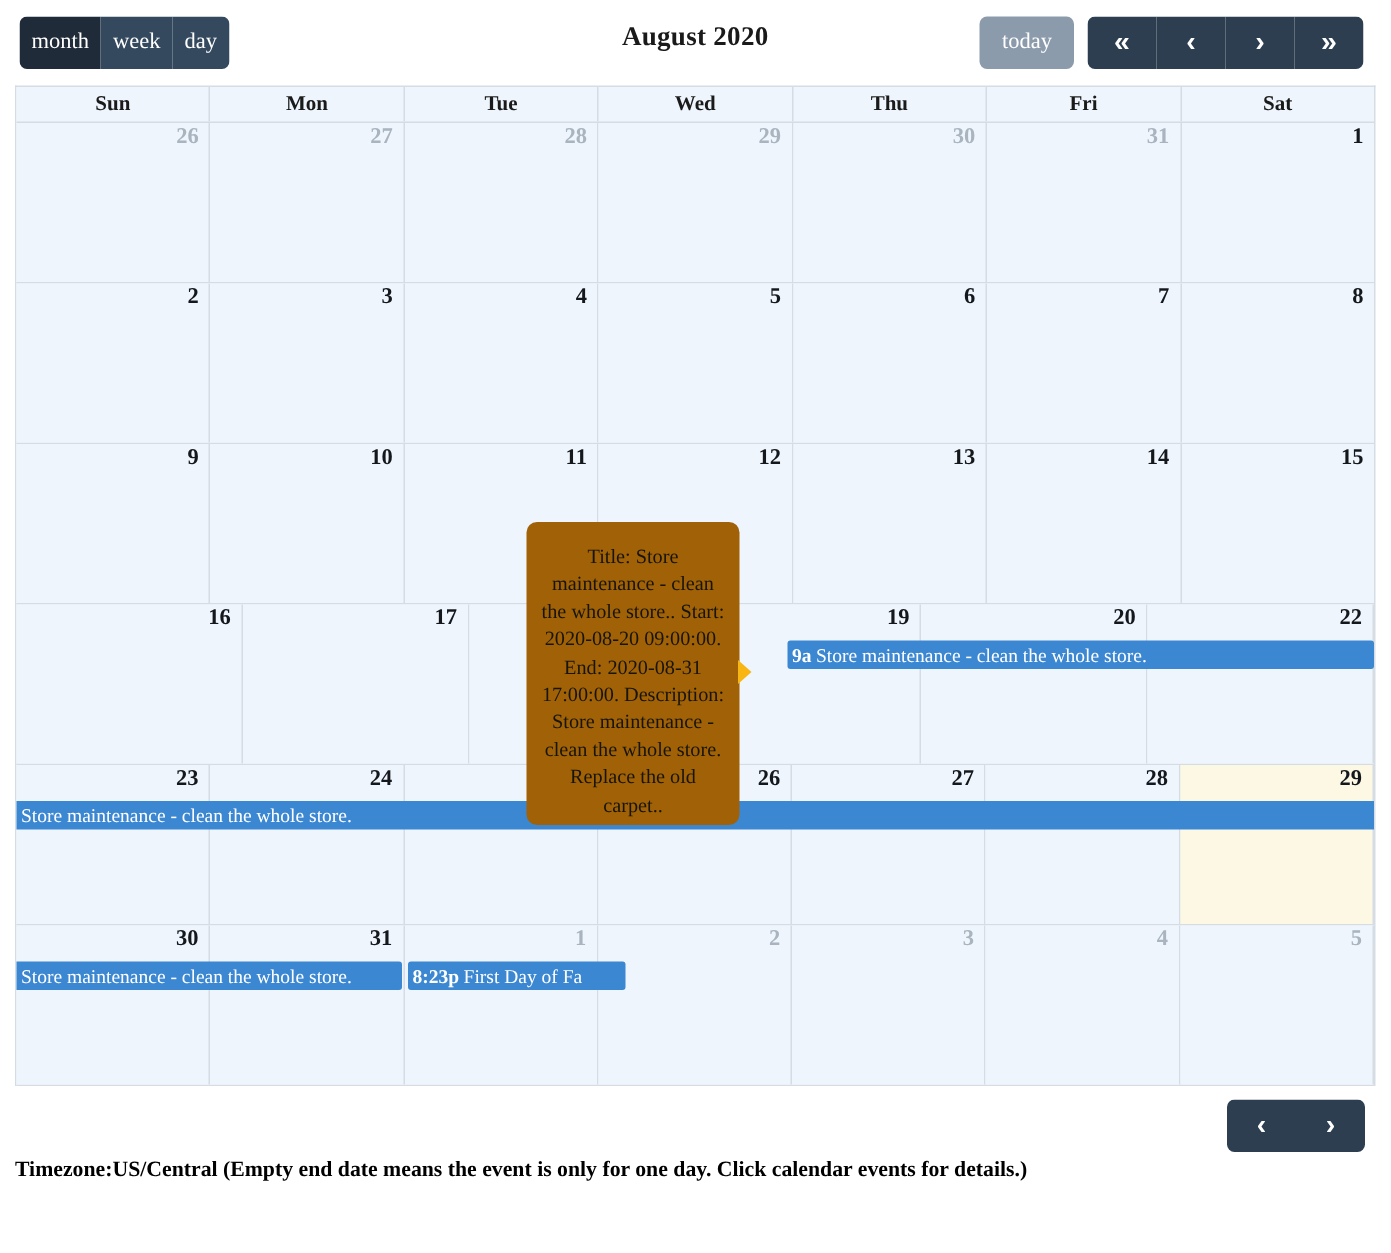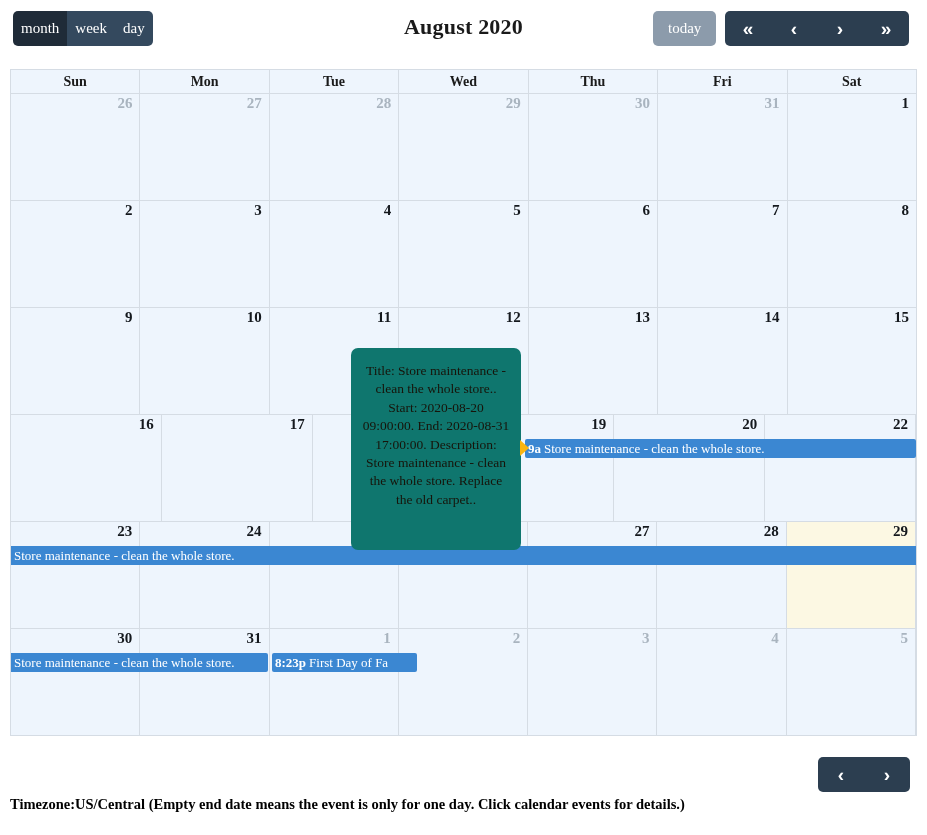--- a/index.html
+++ b/index.html
@@ -70,29 +70,29 @@
     text-align: center;
     cursor: pointer;
     padding: 0;
   }
   .cal-title {
     position: absolute;
     top: 14px;
     left: 0;
     width: 927px;
     text-align: center;
-    font-size: 22px;
+    font-size: 18px;
     font-weight: bold;
     color: #1a1a1a;
     letter-spacing: 0.2px;
   }
 
   
   .calendar {
-    margin: 12px 10px;
+    margin: 0 10px;
     border: 1px solid #d5dce4;
     border-bottom: 0;
     position: relative;
   }
   .dow-row {
     display: flex;
     background: #eef5fd;
     border-bottom: 1px solid #d5dce4;
   }
   .dow {
@@ -145,23 +145,23 @@
     cursor: pointer;
     z-index: 3;
   }
   .event .etime { font-weight: bold; margin-right: 3px; }
 
   
   .tooltip {
     position: absolute;
     left: 351px;
     top: 348px;
-    width: 170px;
+    width: 142px;
     height: 202px;
-    background: #0f766e;
+    background: #a16207;
     border-radius: 7px;
     color: #17140a;
     font-size: 13.5px;
     line-height: 18.4px;
     text-align: center;
     padding: 14px 10px 0;
     z-index: 40;
   }
   .tooltip-arrow {
     position: absolute;

